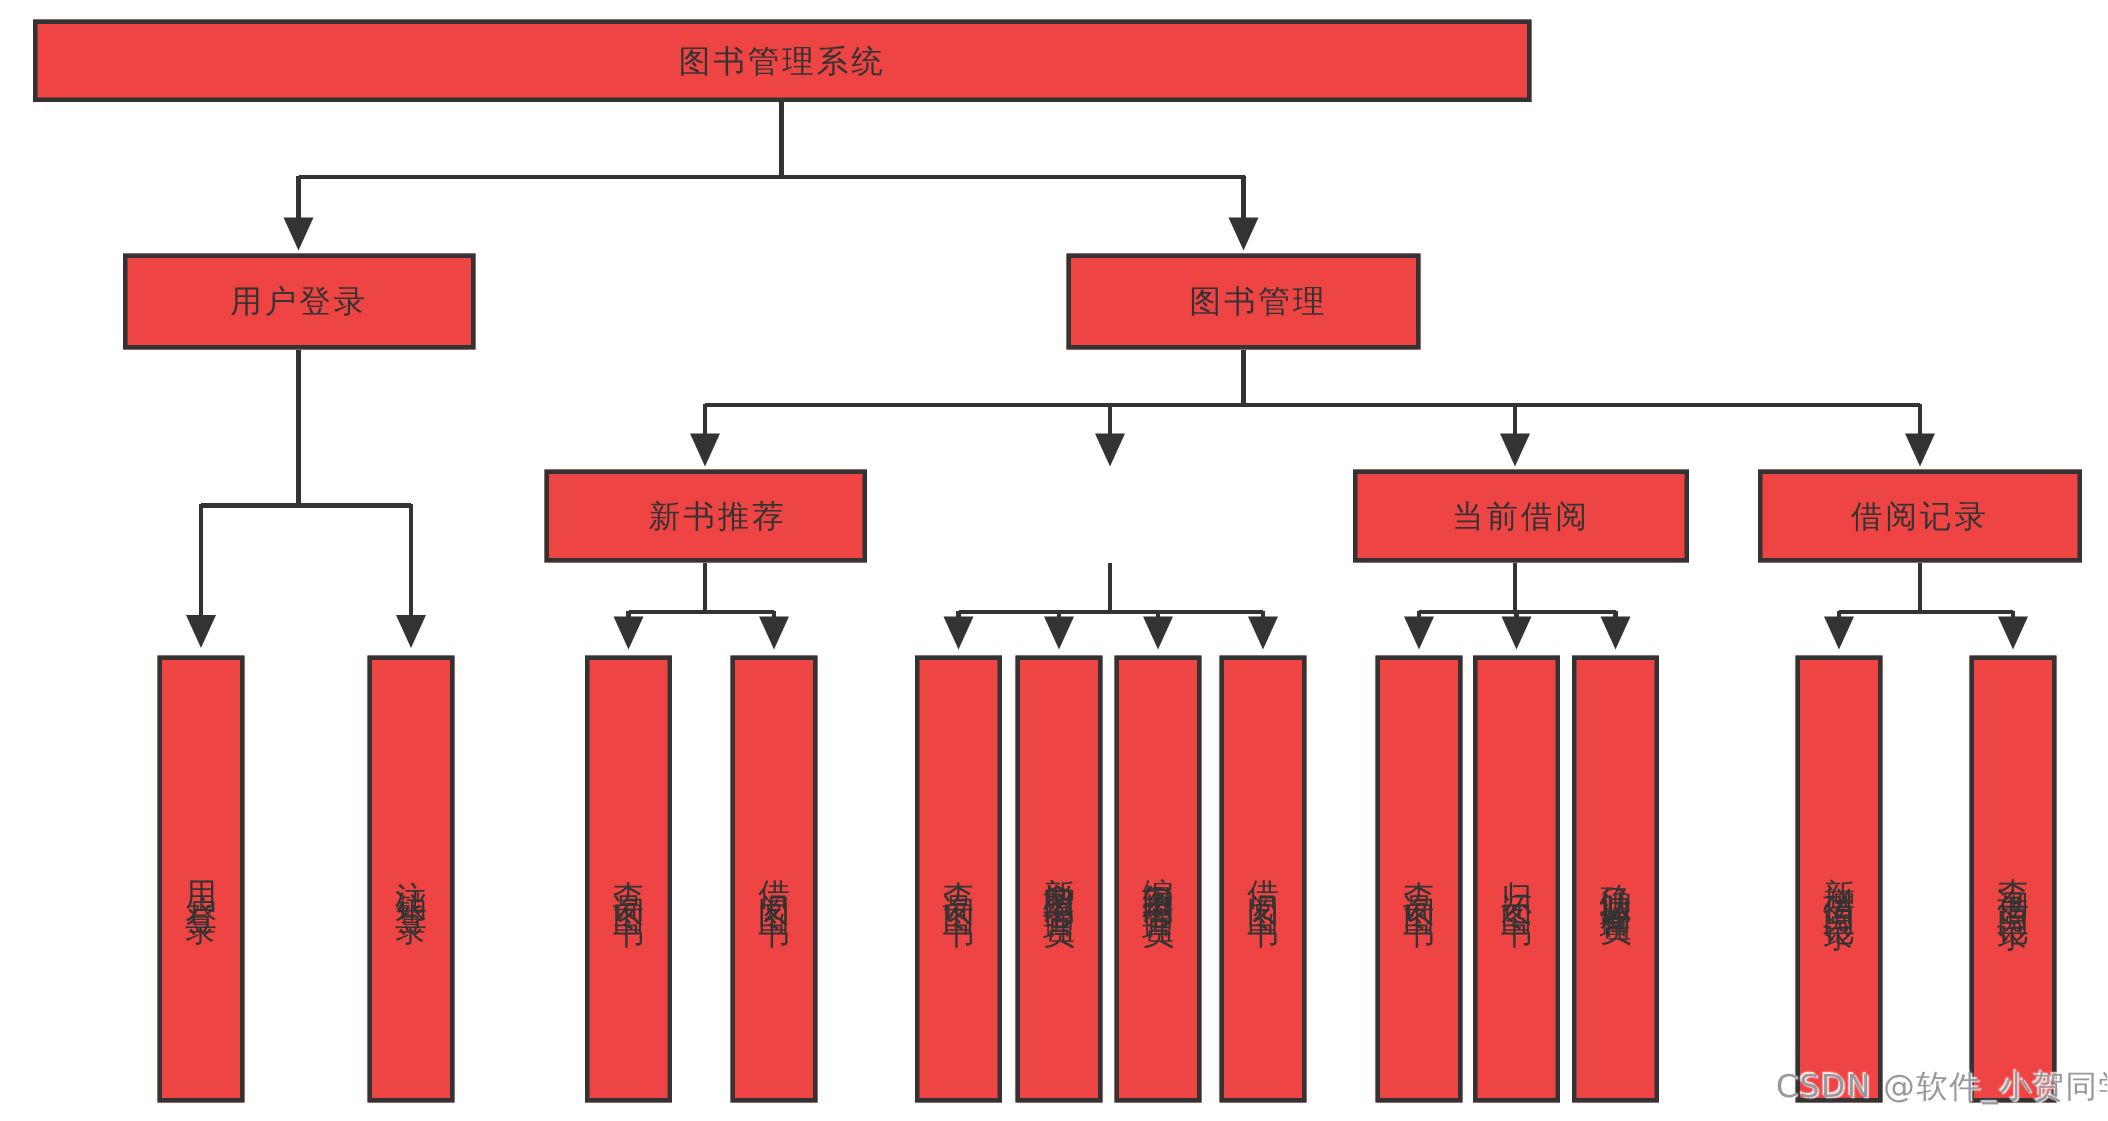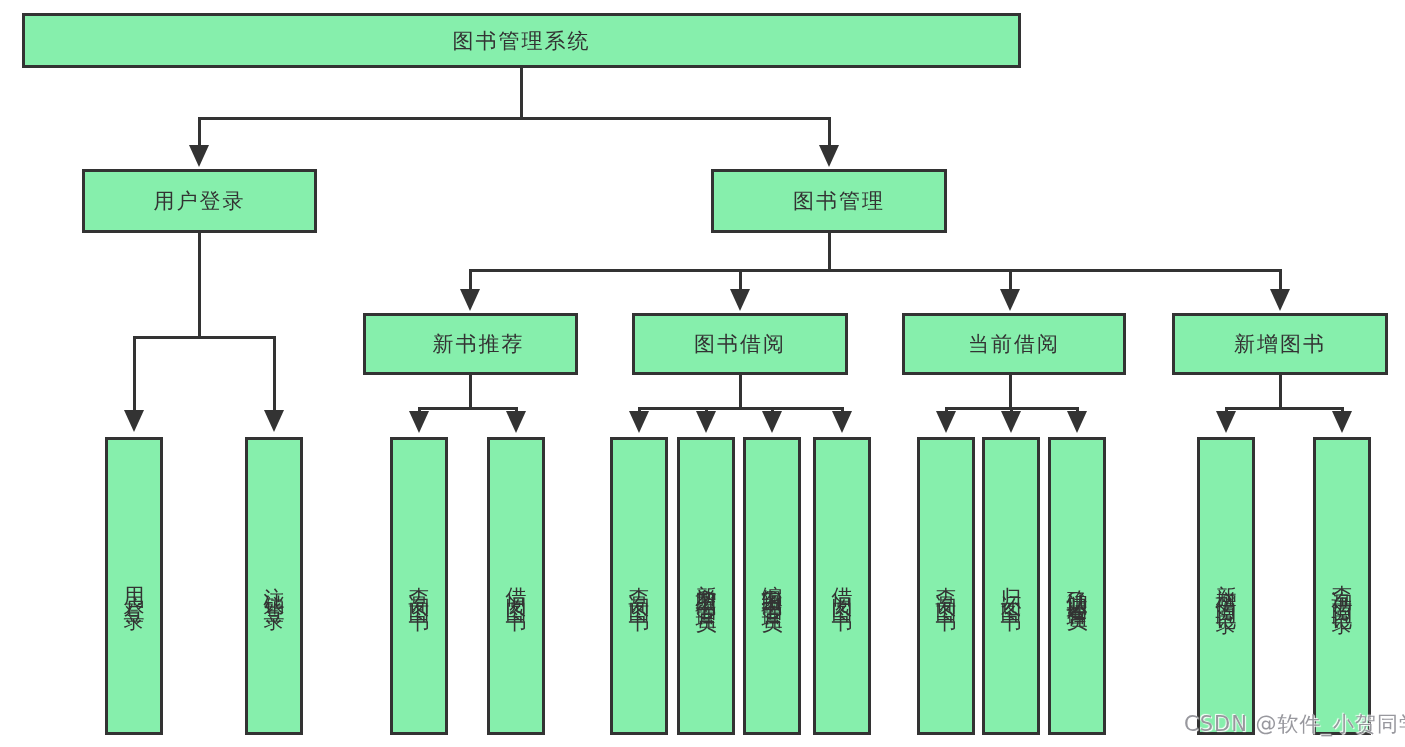--- a/index.html
+++ b/index.html
@@ -18,21 +18,21 @@
   #connectors {
     position: absolute;
     left: 0;
     top: 0;
     z-index: 1;
   }
   .box {
     position: absolute;
     box-sizing: border-box;
     border: 3px solid #333333;
-    background: #86efac;
+    background: #ef4444;
     color: #333333;
     display: flex;
     align-items: center;
     justify-content: center;
     font-size: 21px;
     letter-spacing: 2px;
     z-index: 2;
     white-space: nowrap;
   }
   .vbox {
@@ -123,23 +123,22 @@
       <polygon points="1332,411 1352,411 1342,433"></polygon>
     </g>
   </svg>
 
   <div class="box" style="left:22px; top:13px; width:999px; height:55px;">图书管理系统</div>
 
   <div class="box" style="left:82px; top:169px; width:235px; height:64px;">用户登录</div>
   <div class="box" style="left:711px; top:169px; width:236px; height:64px;padding-left:20px;">图书管理</div>
 
   <div class="box" style="left:363px; top:313px; width:215px; height:62px;padding-left:16px;">新书推荐</div>
-  <div class="box" style="left:632px; top:313px; width:216px; height:62px;">图书借阅</div>
   <div class="box" style="left:902px; top:313px; width:224px; height:62px;">当前借阅</div>
-  <div class="box" style="left:1172px; top:313px; width:216px; height:62px;">新增图书</div>
+  <div class="box" style="left:1172px; top:313px; width:216px; height:62px;">借阅记录</div>
 
   <div class="box vbox" style="left:105px; top:437px; width:58px; height:298px;">用户登录</div>
   <div class="box vbox" style="left:245px; top:437px; width:58px; height:298px;">注销登录</div>
 
   <div class="box vbox" style="left:390px; top:437px; width:58px; height:298px;">查询图书</div>
   <div class="box vbox" style="left:487px; top:437px; width:58px; height:298px;">借阅图书</div>
 
   <div class="box vbox" style="left:610px; top:437px; width:58px; height:298px;">查询图书</div>
   <div class="box vbox" style="left:677px; top:437px; width:58px; height:298px; letter-spacing:4px;">新增图书（管理员）</div>
   <div class="box vbox" style="left:743px; top:437px; width:58px; height:298px; letter-spacing:4px;">编辑图书（管理员）</div>

